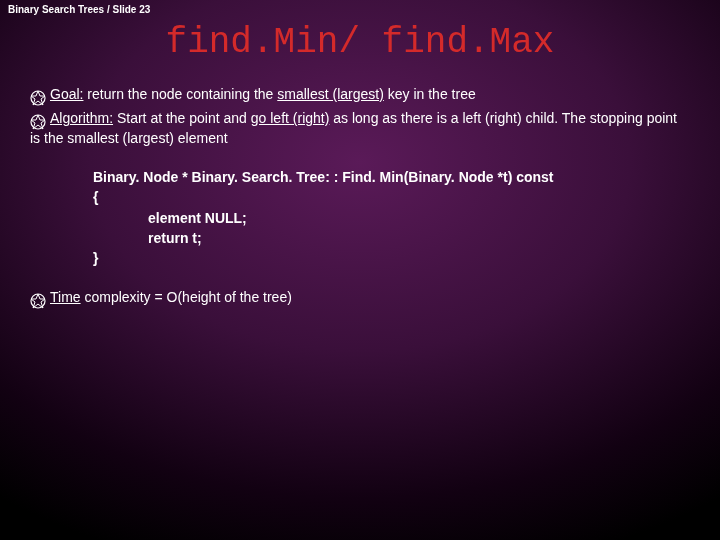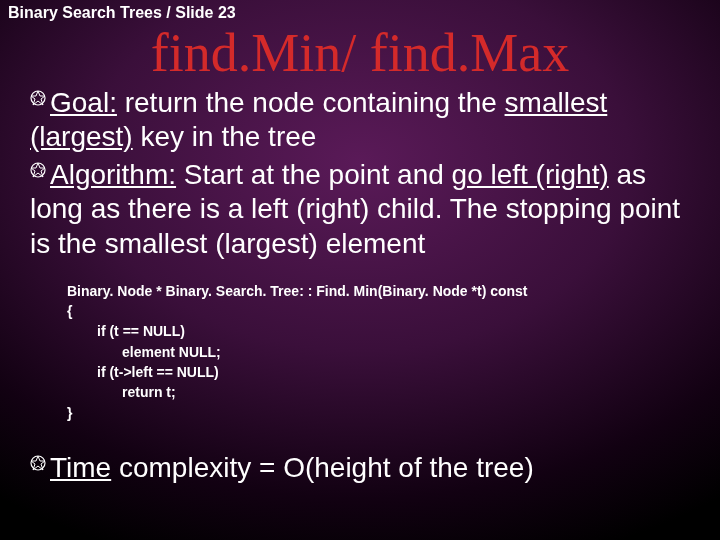--- a/index.html
+++ b/index.html
@@ -15,68 +15,68 @@
     height: 540px;
     background: radial-gradient(ellipse 600px 420px at 50% 30%, #5a1a58 0%, #3a0f3a 45%, #120112 80%, #000000 100%);
     position: relative;
     box-sizing: border-box;
   }
   .header {
     position: absolute;
     top: 4px;
     left: 8px;
     color: #ffffff;
-    font-size: 16px;
+    font-size: 10px;
     font-weight: bold;
   }
   .title {
     position: absolute;
     top: 22px;
     left: 0;
     width: 100%;
     text-align: center;
-    font-family: Liberation Serif, serif;
-    font-size: 54px;
+    font-family: Liberation Mono, monospace;
+    font-size: 36px;
     color: #d42a2a;
   }
   .content {
     position: absolute;
     top: 86px;
     left: 30px;
     right: 30px;
   }
   .bullet-row {
     color: #ffffff;
-    font-size: 28px;
+    font-size: 14px;
     line-height: 1.22;
     margin-bottom: 4px;
   }
   .bullet-icon {
     display: inline-block;
     vertical-align: top;
     margin-top: 4px;
     margin-right: 4px;
   }
   .bullet-icon svg { display: block; }
   .bullet-text {
     display: inline;
   }
   .ul { text-decoration: underline; }
   .code-block {
     margin-top: 20px;
-    margin-left: 37px;
+    margin-left: 63px;
     color: #ffffff;
     font-size: 14px;
     font-weight: bold;
     line-height: 1.45;
   }
   .code-indent1 { margin-left: 30px; }
   .code-indent2 { margin-left: 55px; }
   .bottom-bullet {
-    margin-top: 28px;
+    margin-top: 20px;
   }
 </style>
 </head>
 <body>
 
 <div class="slide">
 
   <div class="header">Binary Search Trees / Slide 23</div>
 
   <div class="title">find.Min/ find.Max</div>
@@ -97,23 +97,21 @@
         <svg width="16" height="16" viewBox="0 0 16 16">
           <circle cx="8" cy="8" r="7" fill="none" stroke="#fff" stroke-width="1.2"></circle>
           <path d="M8 1 L10 6 L15 6 L11 9 L13 15 L8 11 L3 15 L5 9 L1 6 L6 6 Z" fill="none" stroke="#fff" stroke-width="1"></path>
         </svg>
       </span><span class="bullet-text"><span class="ul">Algorithm:</span><span> Start at the point and </span><span class="ul">go left (right)</span><span> as long as there is a left (right) child. The stopping point is the smallest (largest) element</span></span>
     </div>
 
     <div class="code-block">
       <div>Binary. Node * Binary. Search. Tree: : Find. Min(Binary. Node *t) const</div>
       <div>{</div>
-      <div class="code-indent1">if (t == NULL)</div>
       <div class="code-indent2">element NULL;</div>
-      <div class="code-indent1">if (t-&gt;left == NULL)</div>
       <div class="code-indent2">return t;</div>
       <div>}</div>
     </div>
 
     <div class="bullet-row bottom-bullet">
       <span class="bullet-icon">
         <svg width="16" height="16" viewBox="0 0 16 16">
           <circle cx="8" cy="8" r="7" fill="none" stroke="#fff" stroke-width="1.2"></circle>
           <path d="M8 1 L10 6 L15 6 L11 9 L13 15 L8 11 L3 15 L5 9 L1 6 L6 6 Z" fill="none" stroke="#fff" stroke-width="1"></path>
         </svg>

